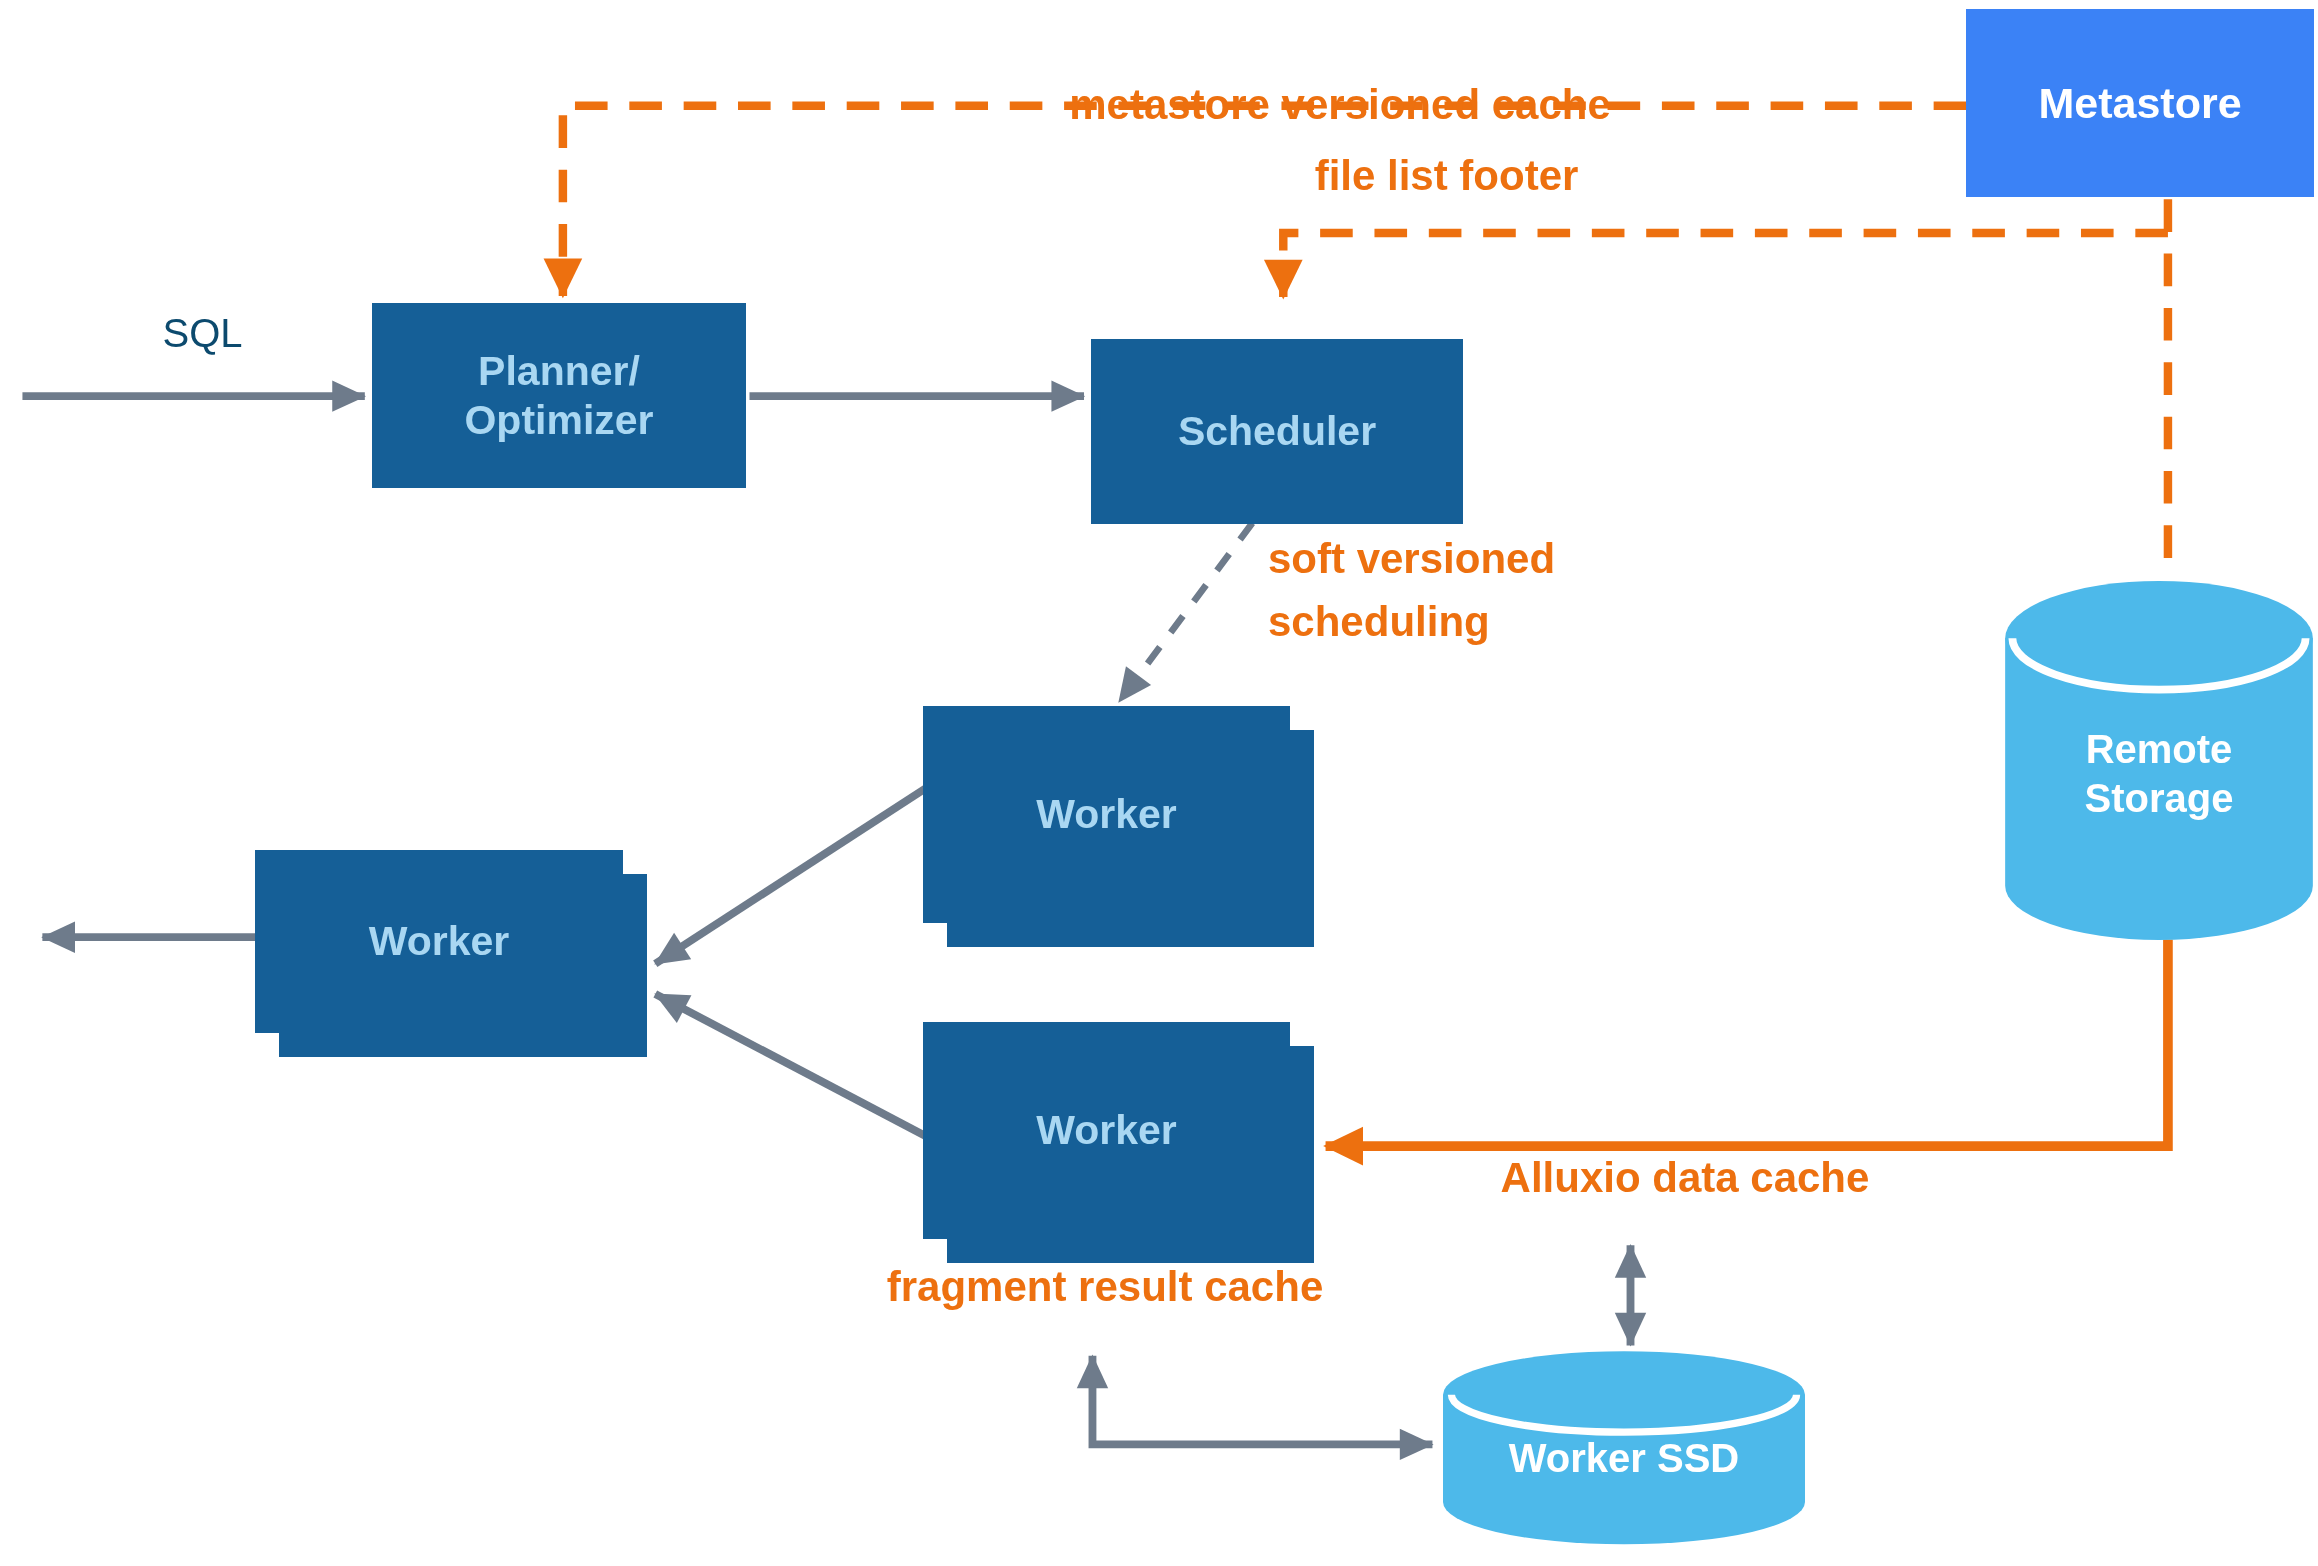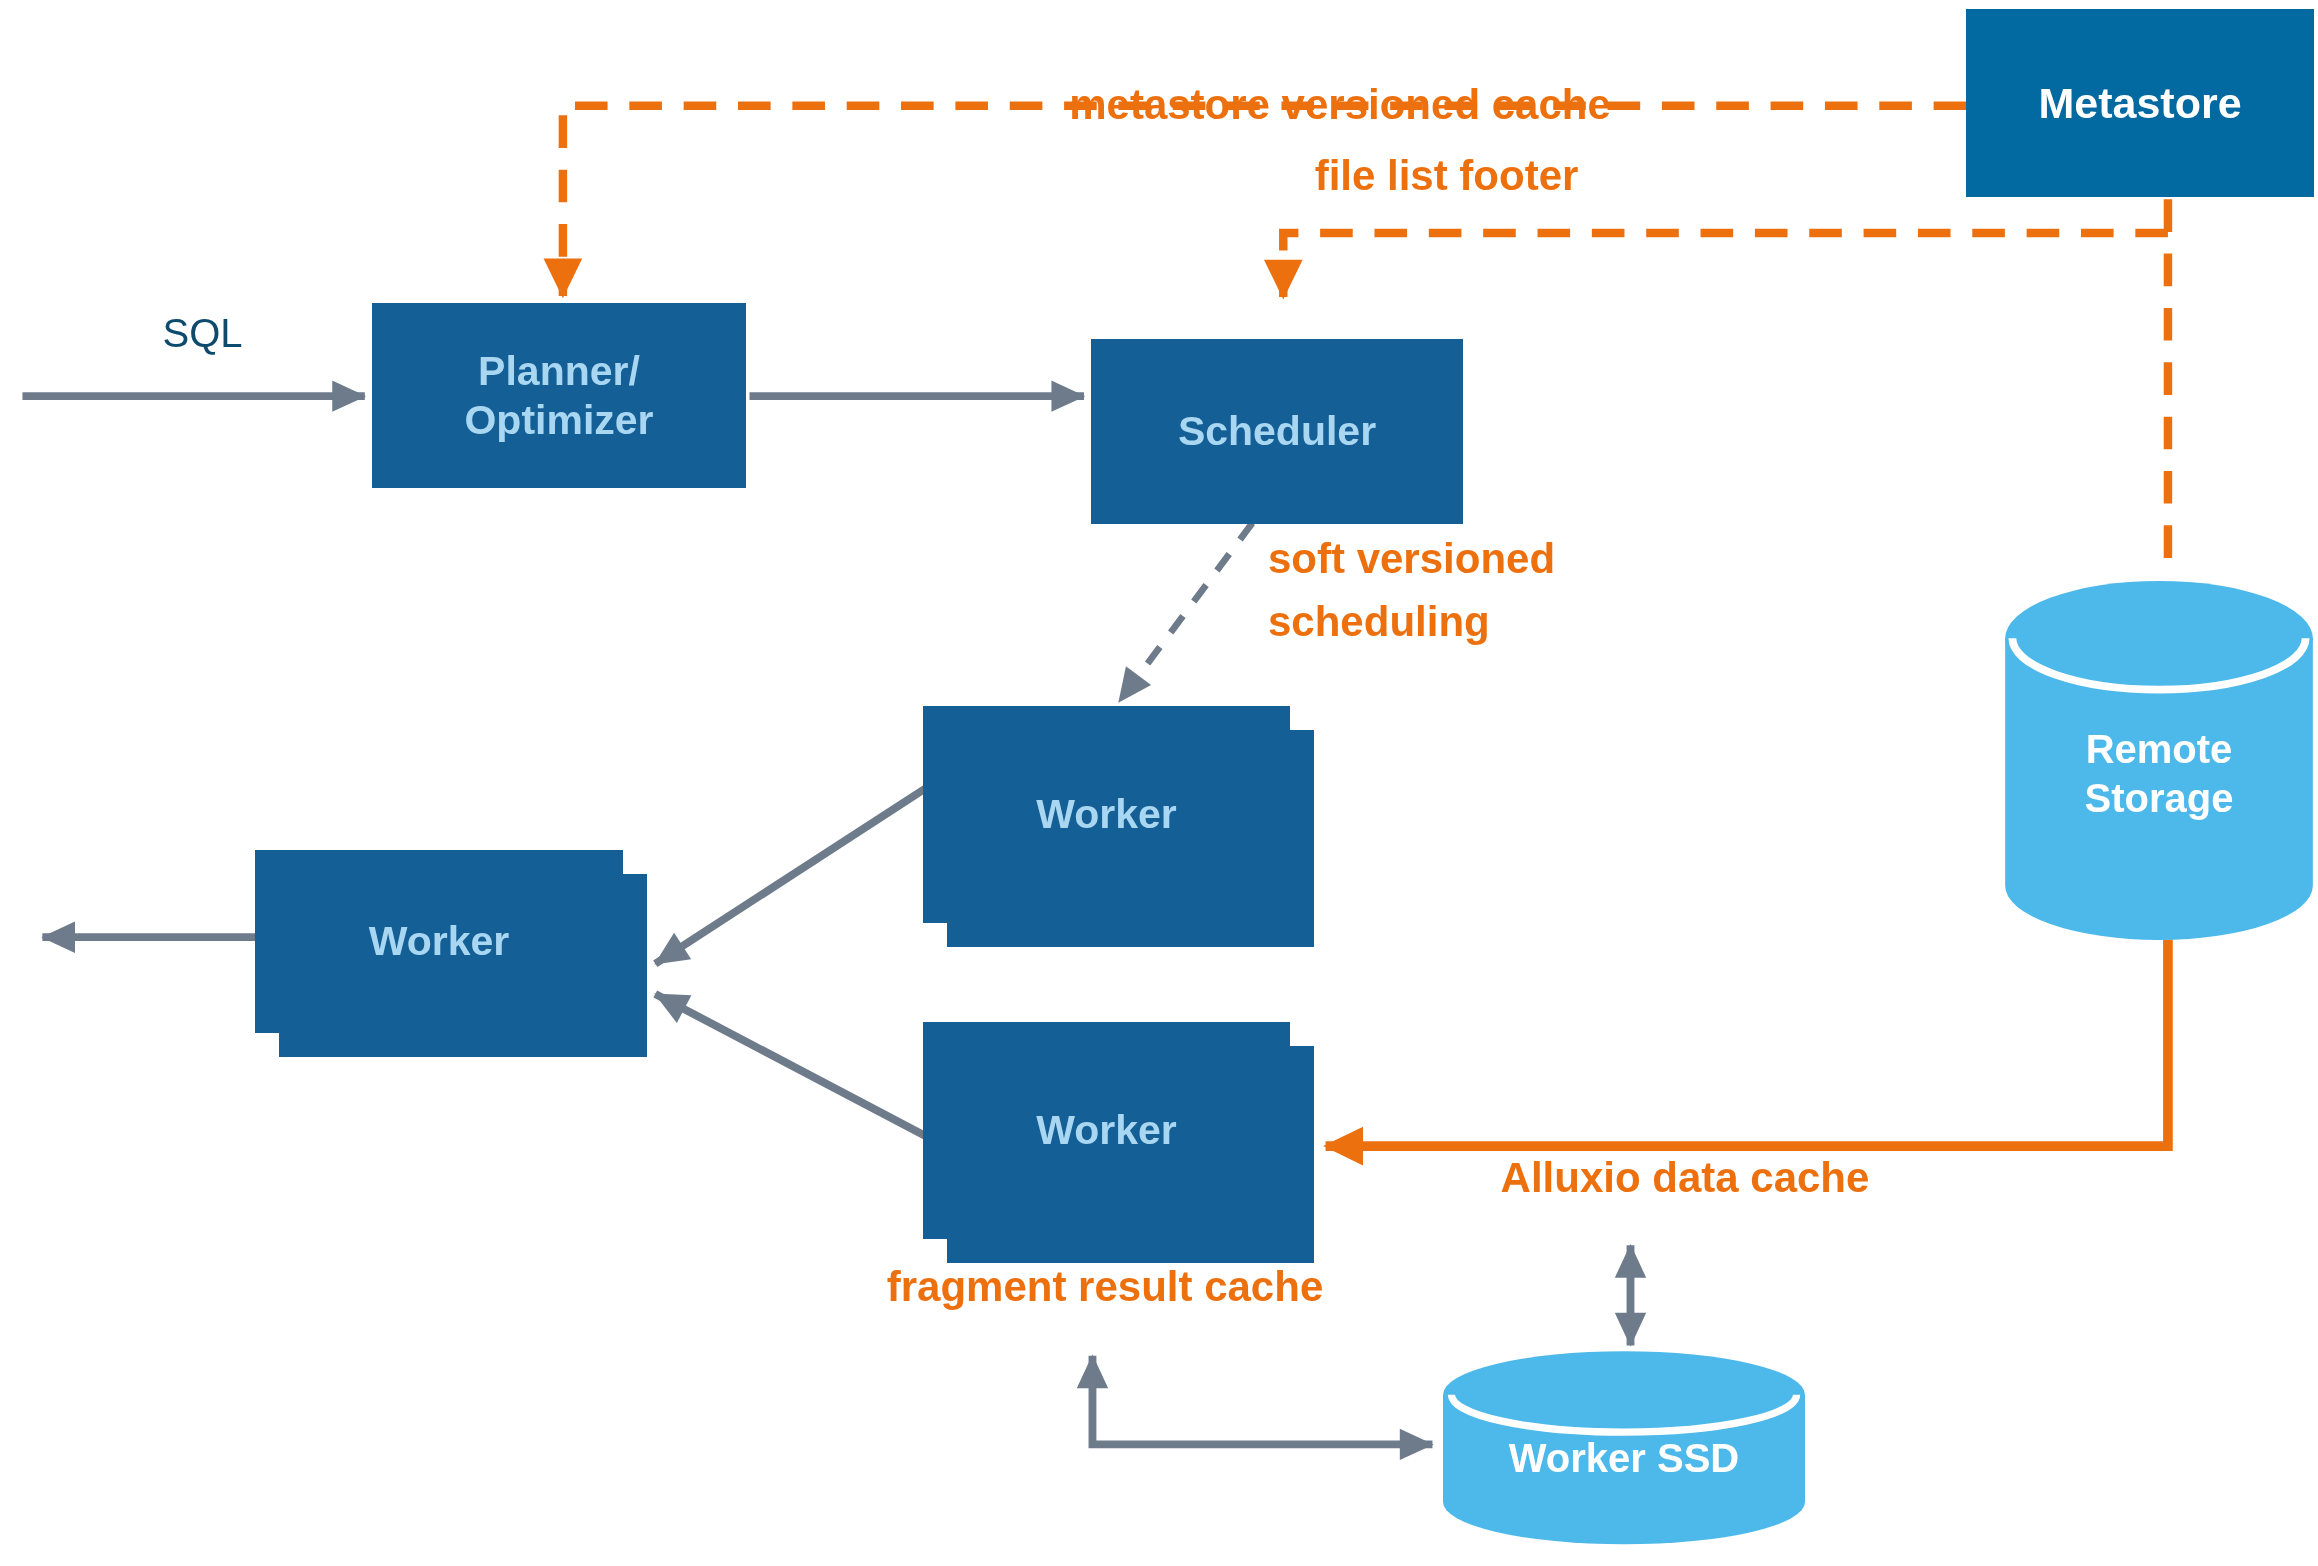--- a/index.html
+++ b/index.html
@@ -38,21 +38,21 @@
   .planner   {left:372px;  top:303px;  width:374px; height:185px;}
   .scheduler {left:1091px; top:303px;  width:372px; height:185px;margin-top:36px;}
   .worker-top{left:923px; top:706px; width:367px; height:217px;}
   .worker-bot{left:923px; top:1022px; width:367px; height:217px;}
   .worker-left{left:255px; top:850px; width:368px; height:183px;}
 
   
   .metastore{
     position:absolute;
     left:1966px; top:9px; width:348px; height:188px;
-    background:#0369a1;
+    background:#3b82f6;
     color:#ffffff;
     display:flex;align-items:center;justify-content:center;
     font-weight:bold;font-size:43px;
     z-index:3;
   }
 
   
   .cyl{position:absolute;z-index:3;}
   .cyl svg{display:block;}
   .cyl .cyl-label{

